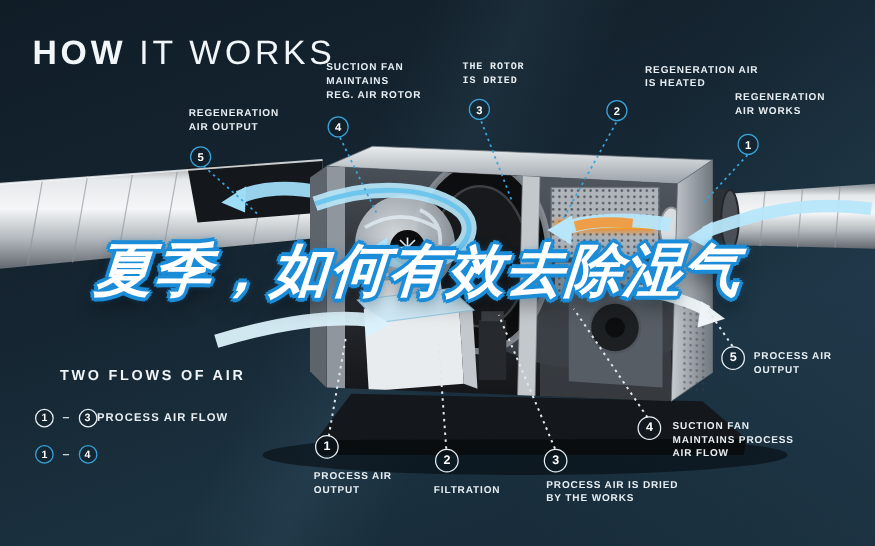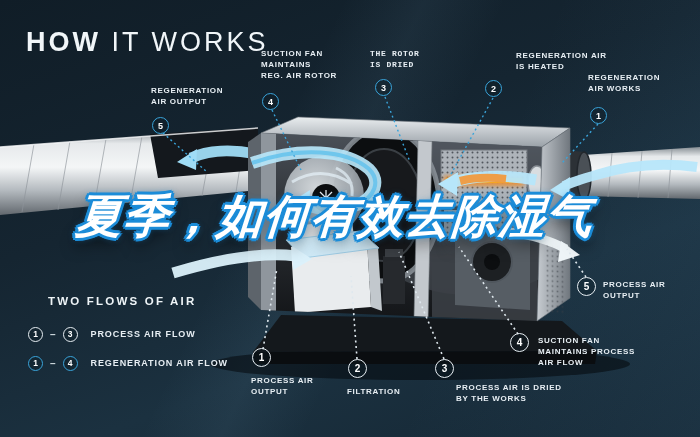--- a/index.html
+++ b/index.html
@@ -40,21 +40,21 @@
 
   .legend-title{position:absolute;left:27px;top:295px;font-size:11.5px;font-weight:bold;
     letter-spacing:2.2px;color:#eef4f7;white-space:nowrap;margin-left:21px;}
   .legend-row{position:absolute;height:16px;display:flex;align-items:center;}
   .legend-circle{width:15px;height:15px;border-radius:50%;display:inline-flex;align-items:center;
     justify-content:center;font-size:8.5px;font-weight:bold;color:#fff;box-sizing:border-box;
     background:rgba(12,28,38,.35);}
   .legend-circle.white{border:1.5px solid #e7eef3;}
   .legend-circle.blue{border:1.5px solid #3aa4da;}
   .legend-dash{color:#cfd9df;font-size:10px;margin:0 7px;font-weight:bold;}
-  .legend-label{font-size:9px;font-weight:bold;letter-spacing:.9px;color:#e7eef3;margin-left:13px;white-space:nowrap;}
+  .legend-label{font-size:9px;font-weight:bold;letter-spacing:.9px;color:#e7eef3;white-space:nowrap;}
 </style>
 </head>
 <body>
 
 <div class="stage">
 
   <svg class="scene" width="700" height="437" viewBox="0 0 700 437">
     <defs>
       <linearGradient id="ductGrad" x1="0" y1="0" x2="0" y2="1">
         <stop offset="0" stop-color="#868d93"></stop>
@@ -252,21 +252,21 @@
       </div>
     </div>
     <div>
       <span class="co-circle white sz19" style="left:348px;top:359px;">2</span>
       <div class="co-label" style="left:347px;top:386px;">
         <span class="line">FILTRATION</span>
       </div>
     </div>
     <div>
       <span class="co-circle white sz19" style="left:435px;top:359px;">3</span>
-      <div class="co-label" style="left:456px;top:382px;">
+      <div class="co-label" style="left:437px;top:382px;">
         <span class="line">PROCESS AIR IS DRIED</span>
         <span class="line">BY THE WORKS</span>
       </div>
     </div>
     <div>
       <span class="co-circle white sz19" style="left:510px;top:333px;">4</span>
       <div class="co-label" style="left:538px;top:335px;">
         <span class="line">SUCTION FAN</span>
         <span class="line">MAINTAINS PROCESS</span>
         <span class="line">AIR FLOW</span>
@@ -285,20 +285,19 @@
       <div class="legend-row" style="left:28px;top:326px;">
         <span class="legend-circle white">1</span>
         <span class="legend-dash">–</span>
         <span class="legend-circle white">3</span>
         <span class="legend-label">PROCESS AIR FLOW</span>
       </div>
       <div class="legend-row" style="left:28px;top:355px;">
         <span class="legend-circle blue">1</span>
         <span class="legend-dash">–</span>
         <span class="legend-circle blue">4</span>
-        <span class="legend-label">REGENERATION AIR FLOW</span>
       </div>
     </div>
   </div>
 
   <div class="headline">夏季，如何有效去除湿气</div>
 
 </div>
 
 </body></html>

